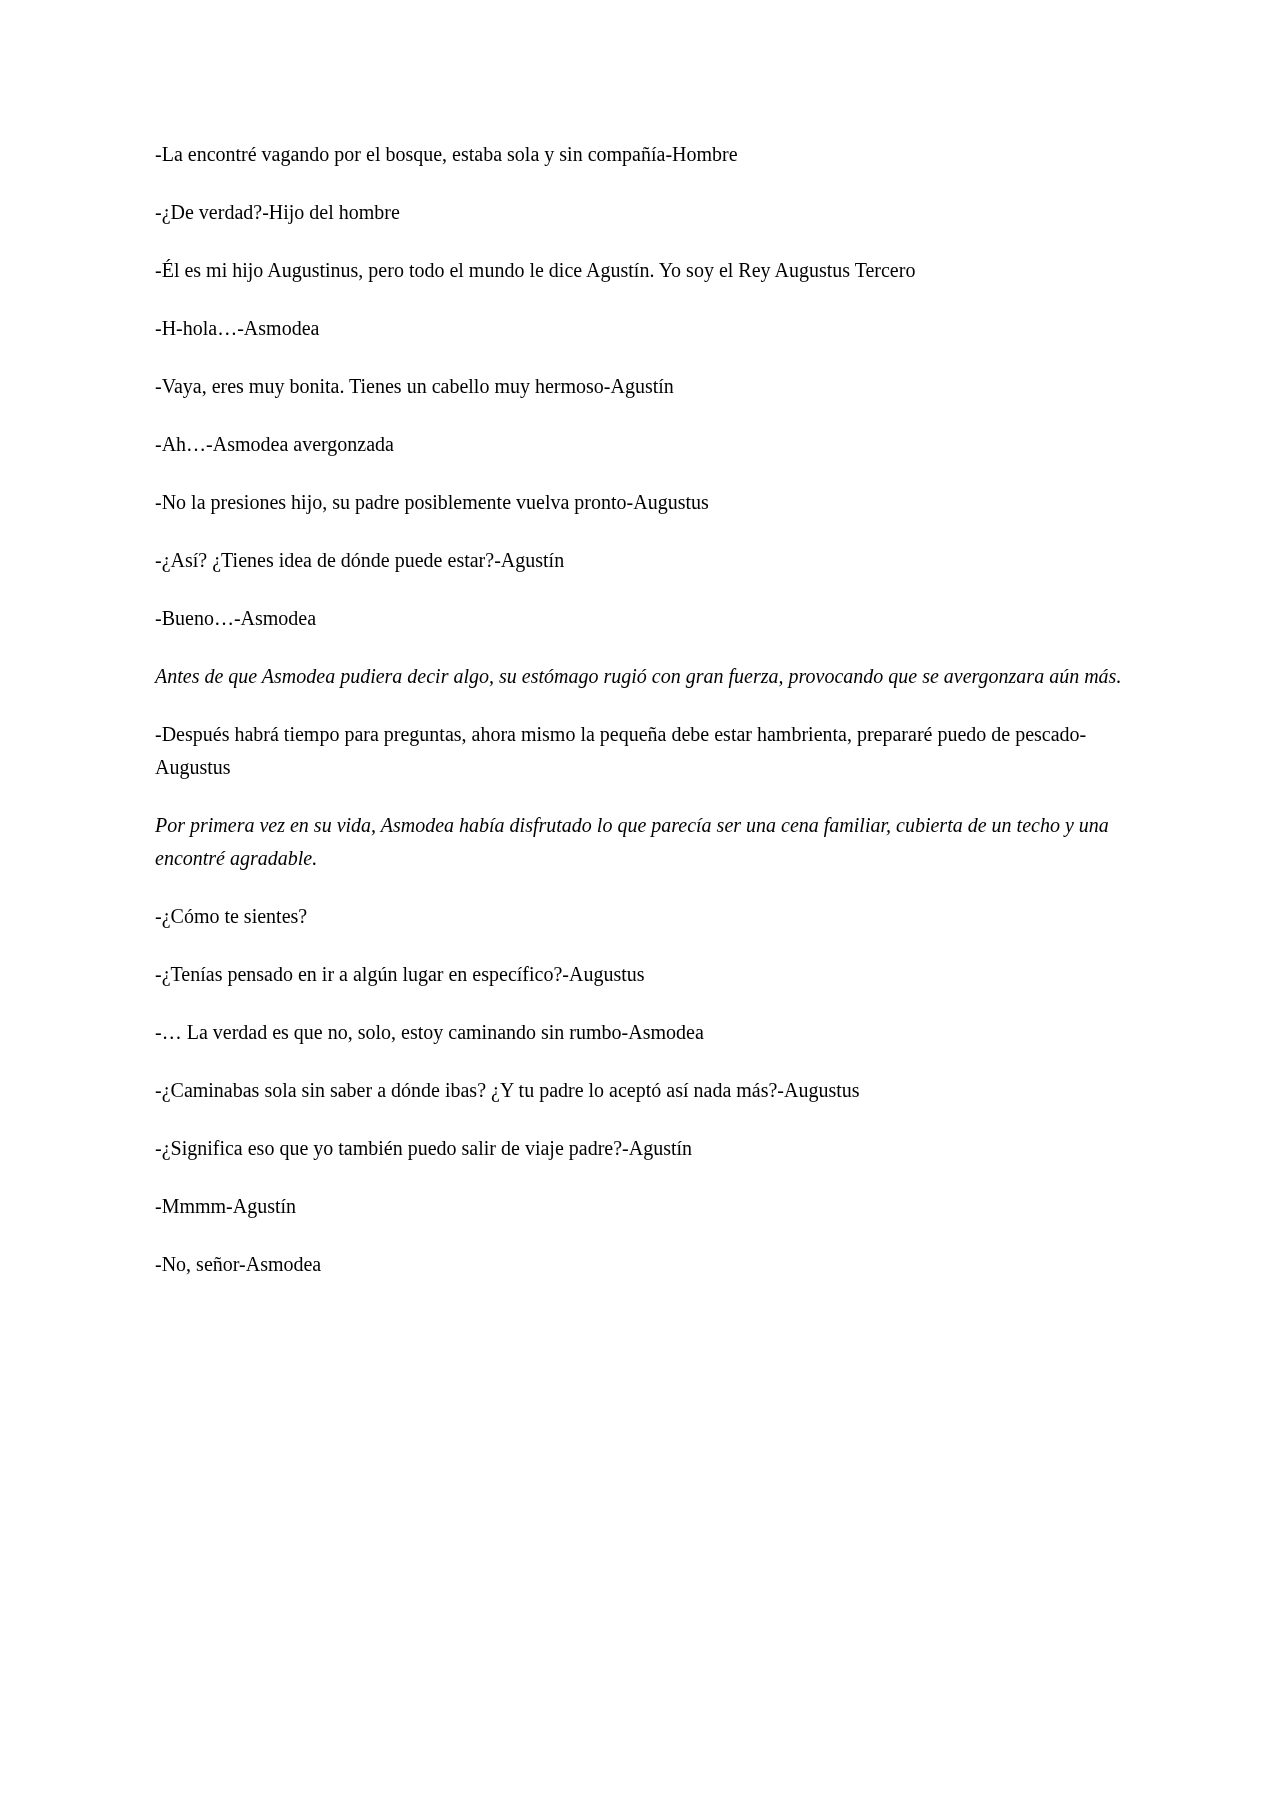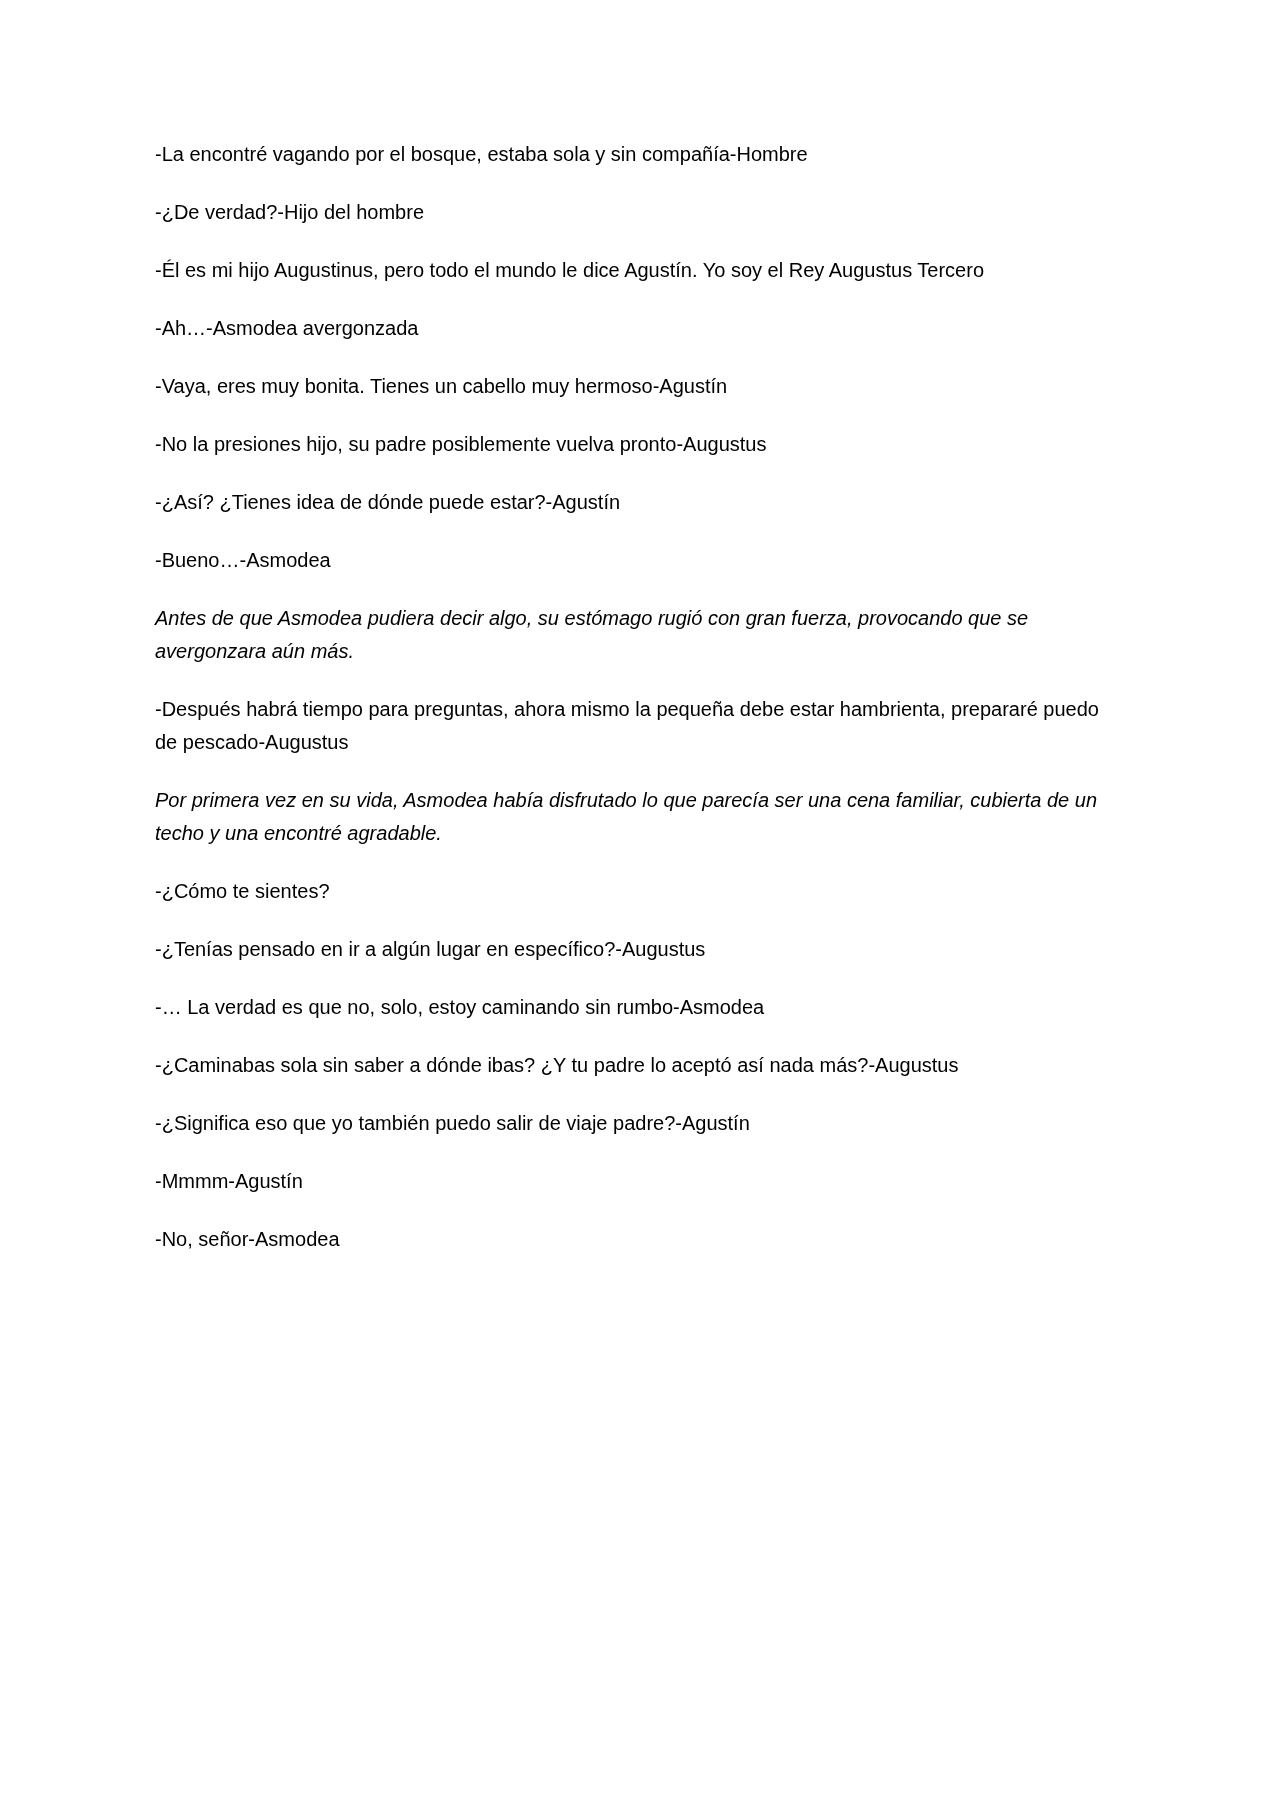--- a/index.html
+++ b/index.html
@@ -5,21 +5,21 @@
   * { margin: 0; padding: 0; box-sizing: border-box; }
   html, body {
     background: #ffffff;
   }
   .page {
     width: 1280px;
     min-height: 1810px;
     background: #ffffff;
     margin: 0 auto;
     padding: 138px 155px 80px 155px;
-    font-family: Liberation Sans, sans-serif;
+    font-family: Liberation Serif, serif;
     color: #000000;
   }
   .content p {
     font-size: 20px;
     line-height: 33px;
     margin: 0 0 25px 0;
     white-space: pre-wrap;
     color: #000000;
   }
   .content p.italic {
@@ -28,22 +28,23 @@
   }
 </style>
 </head>
 <body>
 
 <div class="page">
   <div class="content">
       <p class="">-La encontré vagando por el bosque, estaba sola y sin compañía-Hombre</p>
       <p class="">-¿De verdad?-Hijo del hombre</p>
       <p class="">-Él es mi hijo Augustinus, pero todo el mundo le dice Agustín. Yo soy el Rey Augustus Tercero</p>
+      <p class="">-H-hola…-Asmodea</p>
+      <p class="">-Vaya, eres muy bonita. Tienes un cabello muy hermoso-Agustín</p>
       <p class="">-Ah…-Asmodea avergonzada</p>
-      <p class="">-Vaya, eres muy bonita. Tienes un cabello muy hermoso-Agustín</p>
       <p class="">-No la presiones hijo, su padre posiblemente vuelva pronto-Augustus</p>
       <p class="">-¿Así? ¿Tienes idea de dónde puede estar?-Agustín</p>
       <p class="">-Bueno…-Asmodea</p>
       <p class="italic">Antes de que Asmodea pudiera decir algo, su estómago rugió con gran fuerza, provocando que se avergonzara aún más.</p>
       <p class="">-Después habrá tiempo para preguntas, ahora mismo la pequeña debe estar hambrienta, prepararé puedo de pescado-Augustus</p>
       <p class="italic">Por primera vez en su vida, Asmodea había disfrutado lo que parecía ser una cena familiar, cubierta de un techo y una encontré agradable.</p>
       <p class="">-¿Cómo te sientes?</p>
       <p class="">-¿Tenías pensado en ir a algún lugar en específico?-Augustus</p>
       <p class="">-… La verdad es que no, solo, estoy caminando sin rumbo-Asmodea</p>
       <p class="">-¿Caminabas sola sin saber a dónde ibas? ¿Y tu padre lo aceptó así nada más?-Augustus</p>

